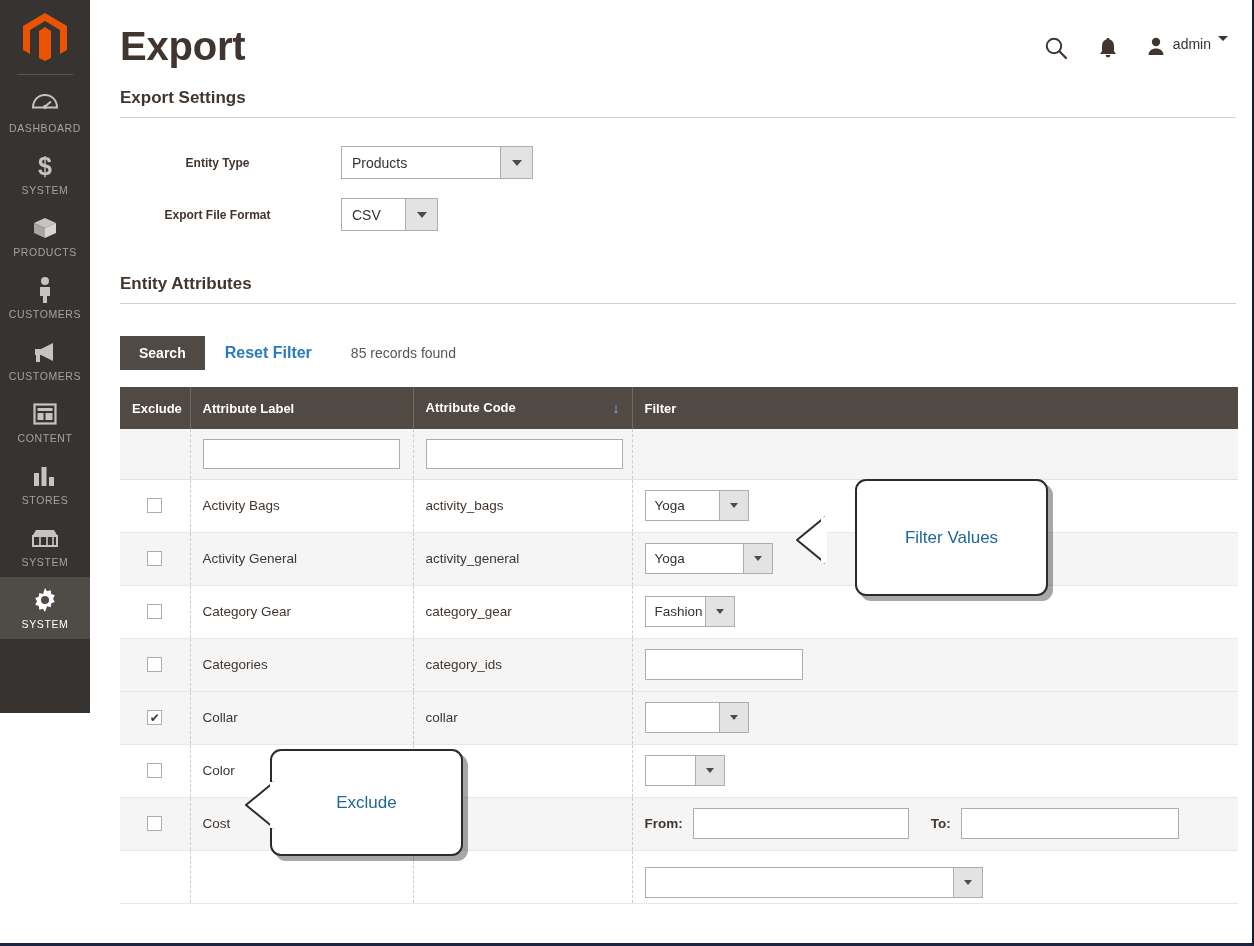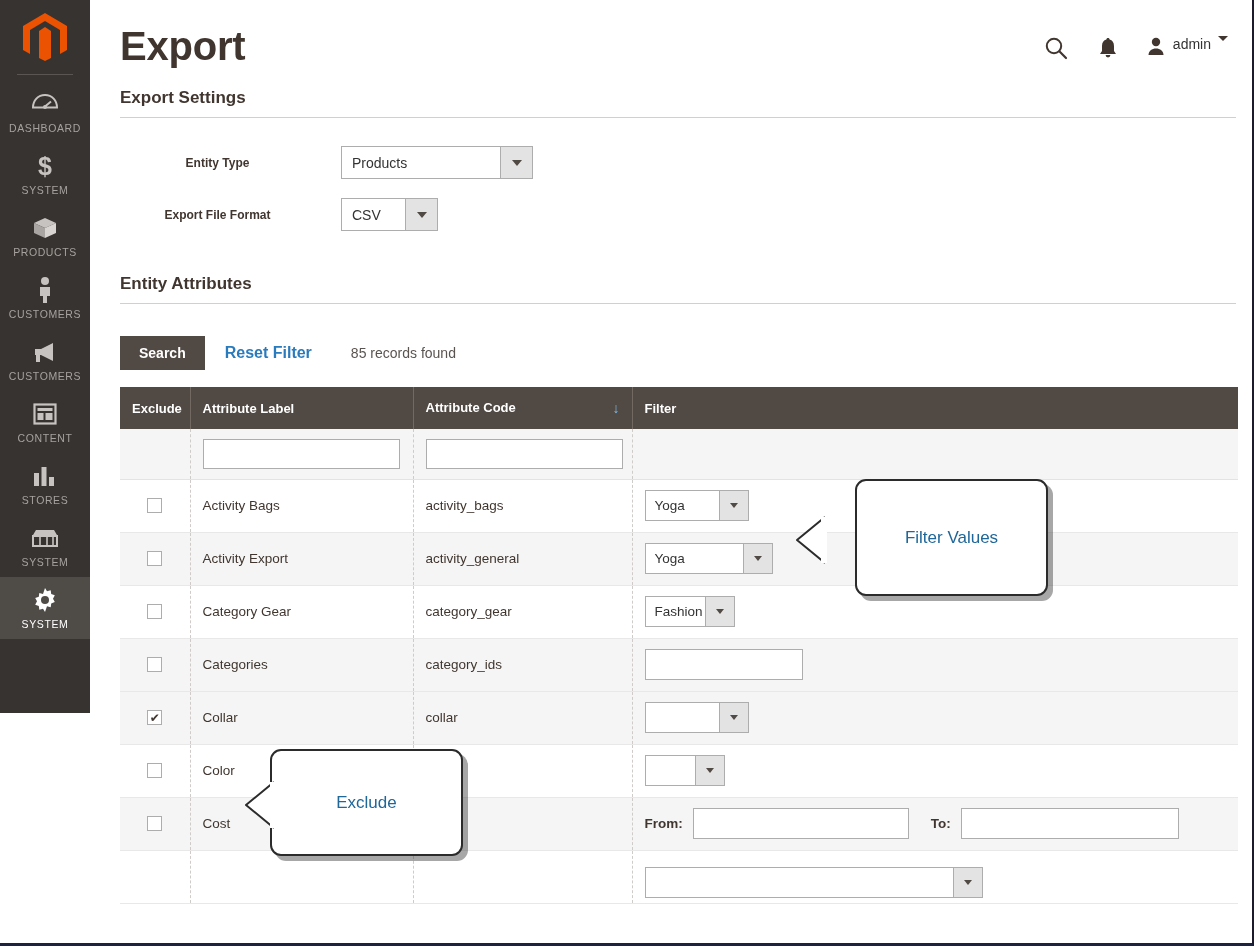--- a/index.html
+++ b/index.html
@@ -404,21 +404,21 @@
                 <div class="sel-row">
                   <div class="val" style="width: 74px;">Yoga</div>
                   <div class="arrow">
                     <span class="tri-s"></span>
                   </div>
                 </div>
               </td>
             </tr>
             <tr class="alt">
               <td class="cell-center"><span class="cb"></span></td>
-              <td>Activity Export</td>
+              <td>Activity General</td>
               <td>activity_general</td>
               <td>
                 <div class="sel-row">
                   <div class="val" style="width: 98px;">Yoga</div>
                   <div class="arrow">
                     <span class="tri-s"></span>
                   </div>
                 </div>
               </td>
             </tr>

